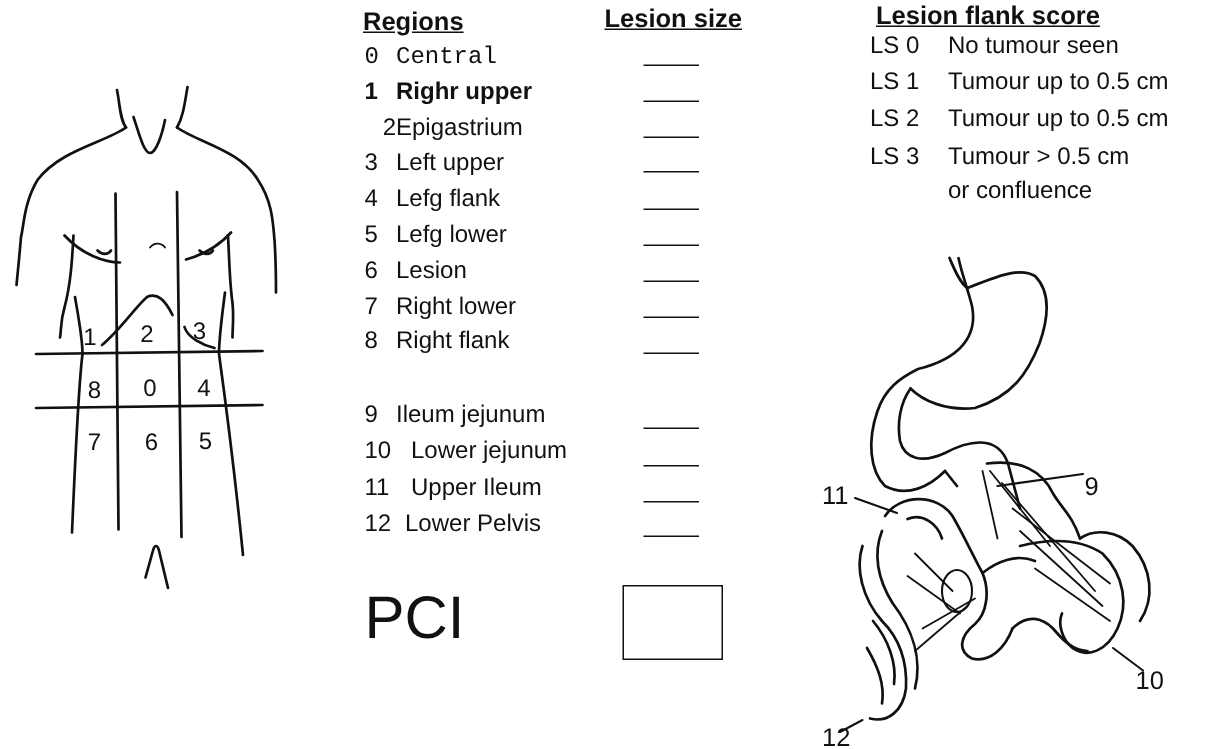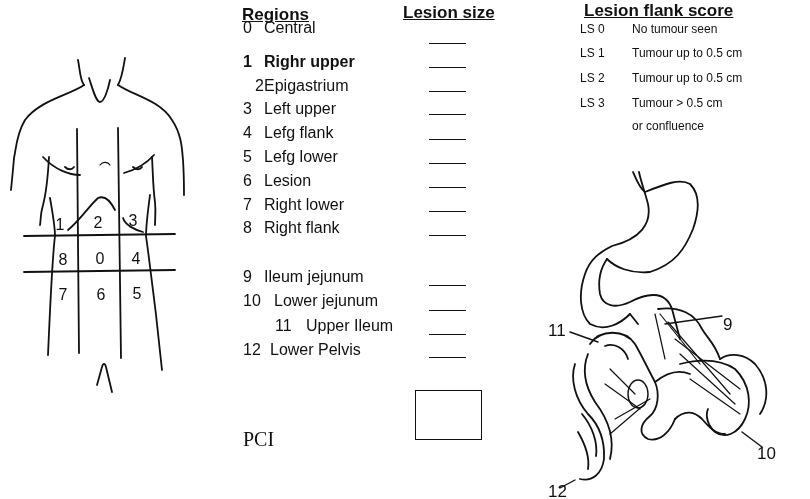--- a/index.html
+++ b/index.html
@@ -3,21 +3,21 @@
 <meta charset="utf-8">
 <style>
   html, body { margin:0; padding:0; background:#fff; }
   body { width:810px; height:499px; position:relative; overflow:hidden;
          font-family:"Liberation Sans", "DejaVu Sans", sans-serif; color:#111; }
   .abs { position:absolute; }
   .hdr { font-weight:bold; text-decoration:underline; font-size:17px; }
   .reg { position:absolute; left:243px; font-size:16px; white-space:nowrap; }
   .reg .num { display:inline-block; }
   .dash { position:absolute; left:429px; width:37px; height:0; border-top:1.6px solid #111; }
-  .ls { position:absolute; left:580px; font-size:12px; white-space:nowrap; }
+  .ls { position:absolute; left:580px; font-size:16px; white-space:nowrap; }
   .ls .code { display:inline-block; width:52px; }
   svg { position:absolute; }
   svg text { font-family:"Liberation Sans", "DejaVu Sans", sans-serif; fill:#111; }
 </style>
 </head>
 <body>
 
 <svg width="200" height="420" viewBox="0 0 200 420" style="left:0;top:30px;">
   <g fill="none" stroke="#111" stroke-width="1.8" stroke-linecap="round">
 
@@ -59,49 +59,49 @@
     <text x="63" y="270">7</text>
     <text x="101" y="270">6</text>
     <text x="137" y="269">5</text>
   </g>
 </svg>
 
 <div class="abs hdr" style="left:242px;top:5px;">Regions</div>
 <div class="abs hdr" style="left:403px;top:3px;">Lesion size</div>
 <div class="abs hdr" style="left:584px;top:1px;">Lesion flank score</div>
 
-<div class="reg" style="top:19px;"><span class="num" style="width:21px">0</span><span>Central</span></div>
+<div class="reg" style="top:29px;font-family:Liberation Mono, monospace;"><span class="num" style="width:21px">0</span><span>Central</span></div>
 <div class="reg" style="top:53px;font-weight:bold;"><span class="num" style="width:21px">1</span><span>Righr upper</span></div>
 <div class="reg" style="top:77px;text-align:right;"><span class="num" style="width:21px">2</span><span>Epigastrium</span></div>
 <div class="reg" style="top:100px;"><span class="num" style="width:21px">3</span><span>Left upper</span></div>
 <div class="reg" style="top:124px;"><span class="num" style="width:21px">4</span><span>Lefg flank</span></div>
 <div class="reg" style="top:148px;"><span class="num" style="width:21px">5</span><span>Lefg lower</span></div>
 <div class="reg" style="top:172px;"><span class="num" style="width:21px">6</span><span>Lesion</span></div>
 <div class="reg" style="top:196px;"><span class="num" style="width:21px">7</span><span>Right lower</span></div>
 <div class="reg" style="top:219px;"><span class="num" style="width:21px">8</span><span>Right flank</span></div>
 <div class="reg" style="top:268px;"><span class="num" style="width:21px">9</span><span>Ileum jejunum</span></div>
 <div class="reg" style="top:292px;"><span class="num" style="width:31px">10</span><span>Lower jejunum</span></div>
-<div class="reg" style="top:317px;margin-left:32px;"><span class="num" style="width:31px">11</span><span>Upper Ileum</span></div>
+<div class="reg" style="top:317px;"><span class="num" style="width:31px">11</span><span>Upper Ileum</span></div>
 <div class="reg" style="top:341px;"><span class="num" style="width:27px">12</span><span>Lower Pelvis</span></div>
 
 <div class="dash" style="top:43px;"></div>
 <div class="dash" style="top:67px;"></div>
 <div class="dash" style="top:91px;"></div>
 <div class="dash" style="top:114px;"></div>
 <div class="dash" style="top:139px;"></div>
 <div class="dash" style="top:163px;"></div>
 <div class="dash" style="top:187px;"></div>
 <div class="dash" style="top:211px;"></div>
 <div class="dash" style="top:235px;"></div>
 <div class="dash" style="top:285px;"></div>
 <div class="dash" style="top:310px;"></div>
 <div class="dash" style="top:334px;"></div>
 <div class="dash" style="top:357px;"></div>
 
-<div class="abs" style="left:243px;top:428px;font-size:20px;font-family:Liberation Serif, serif;">PCI</div>
+<div class="abs" style="left:243px;top:390px;font-size:40px;">PCI</div>
 <div class="abs" style="left:415px;top:390px;width:67px;height:50px;border:1.8px solid #111;box-sizing:border-box;"></div>
 
 <div class="ls" style="top:22px;"><span class="code">LS 0</span><span>No tumour seen</span></div>
 <div class="ls" style="top:46px;"><span class="code">LS 1</span><span>Tumour up to 0.5 cm</span></div>
 <div class="ls" style="top:71px;"><span class="code">LS 2</span><span>Tumour up to 0.5 cm</span></div>
 <div class="ls" style="top:96px;"><span class="code">LS 3</span><span>Tumour &gt; 0.5 cm</span></div>
 <div class="ls" style="top:119px;"><span class="code"></span><span>or confluence</span></div>
 
 <svg width="280" height="335" viewBox="0 0 280 335" style="left:530px;top:164px;">
   <g fill="none" stroke="#111" stroke-width="1.8" stroke-linecap="round" stroke-linejoin="round">

